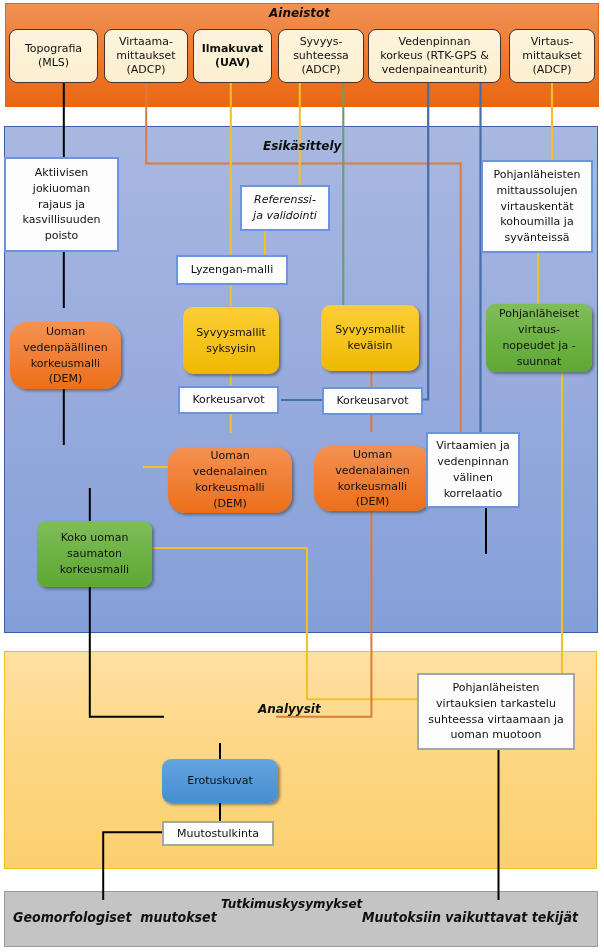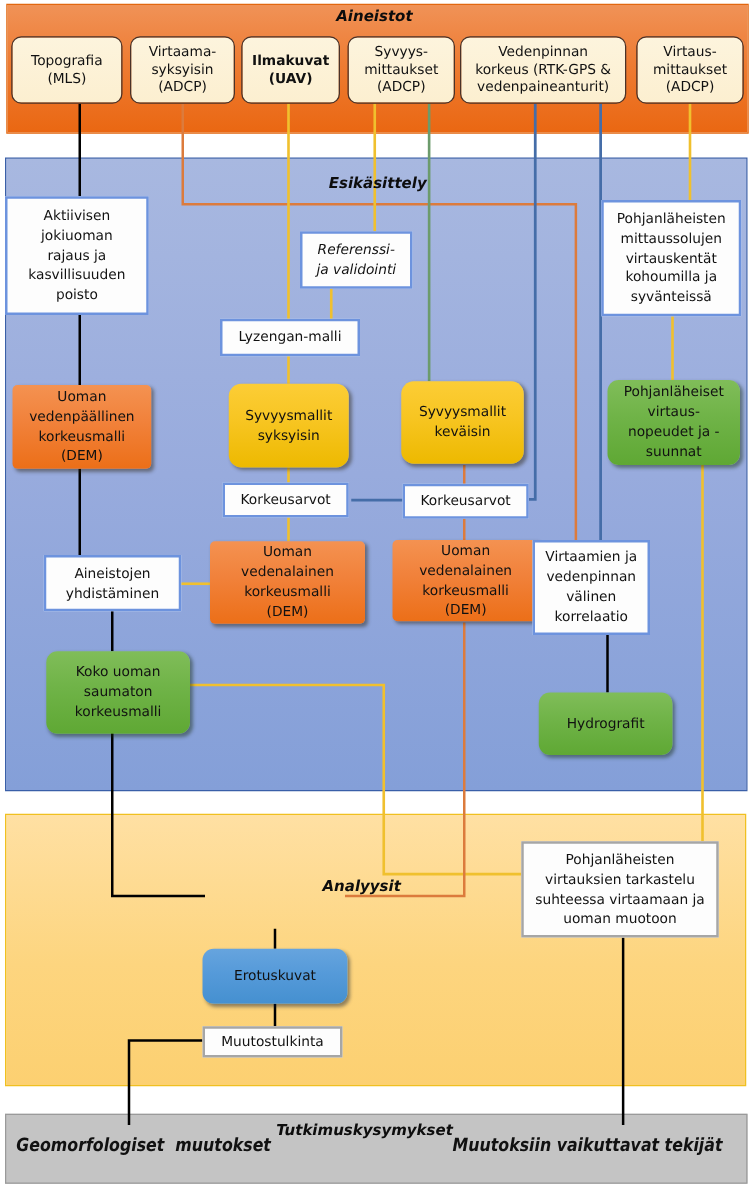--- a/index.html
+++ b/index.html
@@ -25,21 +25,21 @@
 
   
   .node{position:absolute;box-sizing:border-box;display:flex;flex-direction:column;
         align-items:center;justify-content:center;text-align:center;
         font-size:11px;line-height:15.9px;color:#111111;white-space:pre-line;}
   .n-cream{line-height:14.2px;background:linear-gradient(180deg,#fdf4dd 0%,#fcefd0 100%);
            border:1.2px solid #4a3228;border-radius:8px;}
   .n-white{background:#fdfdfd;border:2px solid #6d93de;}
   .n-whiteg{background:#fdfdfd;border:2px solid #a6a6a6;}
   .n-orange{background:linear-gradient(180deg,#f49251 0%,#f1813a 45%,#ec6f18 100%);
-            border-radius:4px;box-shadow:2px 2px 3px rgba(40,30,10,.45);}
+            border-radius:17px;box-shadow:2px 2px 3px rgba(40,30,10,.45);margin-top:14px;}
   .n-yellow{background:linear-gradient(180deg,#fccd36 0%,#f7c521 45%,#edb900 100%);
             border-radius:10px;box-shadow:2px 2px 3px rgba(40,30,10,.45);}
   .n-green{background:linear-gradient(180deg,#80bd59 0%,#6fb347 45%,#5fa834 100%);
            border-radius:9px;box-shadow:2px 2px 3px rgba(20,40,10,.45);}
   .n-blue{background:linear-gradient(180deg,#66a4de 0%,#559ad9 45%,#4590d0 100%);
           border-radius:9px;box-shadow:2px 2px 3px rgba(10,25,50,.45);}
 </style>
 </head>
 <body>
 
@@ -112,26 +112,26 @@
   </svg>
 
   <div class="ptitle" style="left:269px;top:6px;">Aineistot</div>
   <div class="ptitle" style="left:263px;top:139px;">Esikäsittely</div>
   <div class="ptitle" style="left:258px;top:702px;">Analyysit</div>
   <div class="ptitle" style="left:221px;top:897px;">Tutkimuskysymykset</div>
 
   <div class="node n-cream" style="left:9px;top:29px;width:89px;height:54px;">Topografia
 (MLS)</div>
   <div class="node n-cream" style="left:104px;top:29px;width:84px;height:54px;">Virtaama-
-syksyisin
+mittaukset
 (ADCP)</div>
   <div class="node n-cream" style="left:193px;top:29px;width:79px;height:54px;font-weight:bold;">Ilmakuvat
 (UAV)</div>
   <div class="node n-cream" style="left:278px;top:29px;width:86px;height:54px;">Syvyys-
-mittaukset
+suhteessa
 (ADCP)</div>
   <div class="node n-cream" style="left:368px;top:29px;width:133px;height:54px;">Vedenpinnan
 korkeus (RTK-GPS &amp;
 vedenpaineanturit)</div>
   <div class="node n-cream" style="left:509px;top:29px;width:86px;height:54px;">Virtaus-
 mittaukset
 (ADCP)</div>
 
   <div class="node n-white" style="left:4px;top:157px;width:115px;height:95px;">Aktiivisen
 jokiuoman
@@ -153,38 +153,35 @@
   <div class="node n-yellow" style="left:183px;top:307px;width:96px;height:67px;">Syvyysmallit
 syksyisin</div>
   <div class="node n-yellow" style="left:321px;top:305px;width:98px;height:66px;">Syvyysmallit
 keväisin</div>
   <div class="node n-green" style="left:486px;top:304px;width:106px;height:68px;">Pohjanläheiset
 virtaus-
 nopeudet ja -
 suunnat</div>
   <div class="node n-white" style="left:178px;top:386px;width:101px;height:28px;">Korkeusarvot</div>
   <div class="node n-white" style="left:322px;top:387px;width:101px;height:28px;">Korkeusarvot</div>
-  <div class="node n-white" style="left:35px;top:444px;width:110px;height:45px;">Aineistojen
-yhdistäminen</div>
   <div class="node n-orange" style="left:168px;top:433px;width:124px;height:66px;">Uoman
 vedenalainen
 korkeusmalli
 (DEM)</div>
   <div class="node n-orange" style="left:314px;top:432px;width:117px;height:65px;">Uoman
 vedenalainen
 korkeusmalli
 (DEM)</div>
   <div class="node n-white" style="left:426px;top:432px;width:94px;height:76px;">Virtaamien ja
 vedenpinnan
 välinen
 korrelaatio</div>
   <div class="node n-green" style="left:37px;top:521px;width:115px;height:66px;">Koko uoman
 saumaton
 korkeusmalli</div>
-  <div class="node n-green" style="left:431px;top:554px;width:107px;height:50px;">Hydrografit</div>
 
   <div class="node n-whiteg" style="left:417px;top:673px;width:158px;height:77px;">Pohjanläheisten
 virtauksien tarkastelu
 suhteessa virtaamaan ja
 uoman muotoon</div>
   <div class="node n-blue" style="left:162px;top:759px;width:116px;height:44px;">Erotuskuvat</div>
   <div class="node n-whiteg" style="left:162px;top:821px;width:112px;height:25px;">Muutostulkinta</div>
 
   <div class="btitle" style="left:13px;top:909px;">Geomorfologiset  muutokset</div>
   <div class="btitle" style="left:362px;top:909px;">Muutoksiin vaikuttavat tekijät</div>

